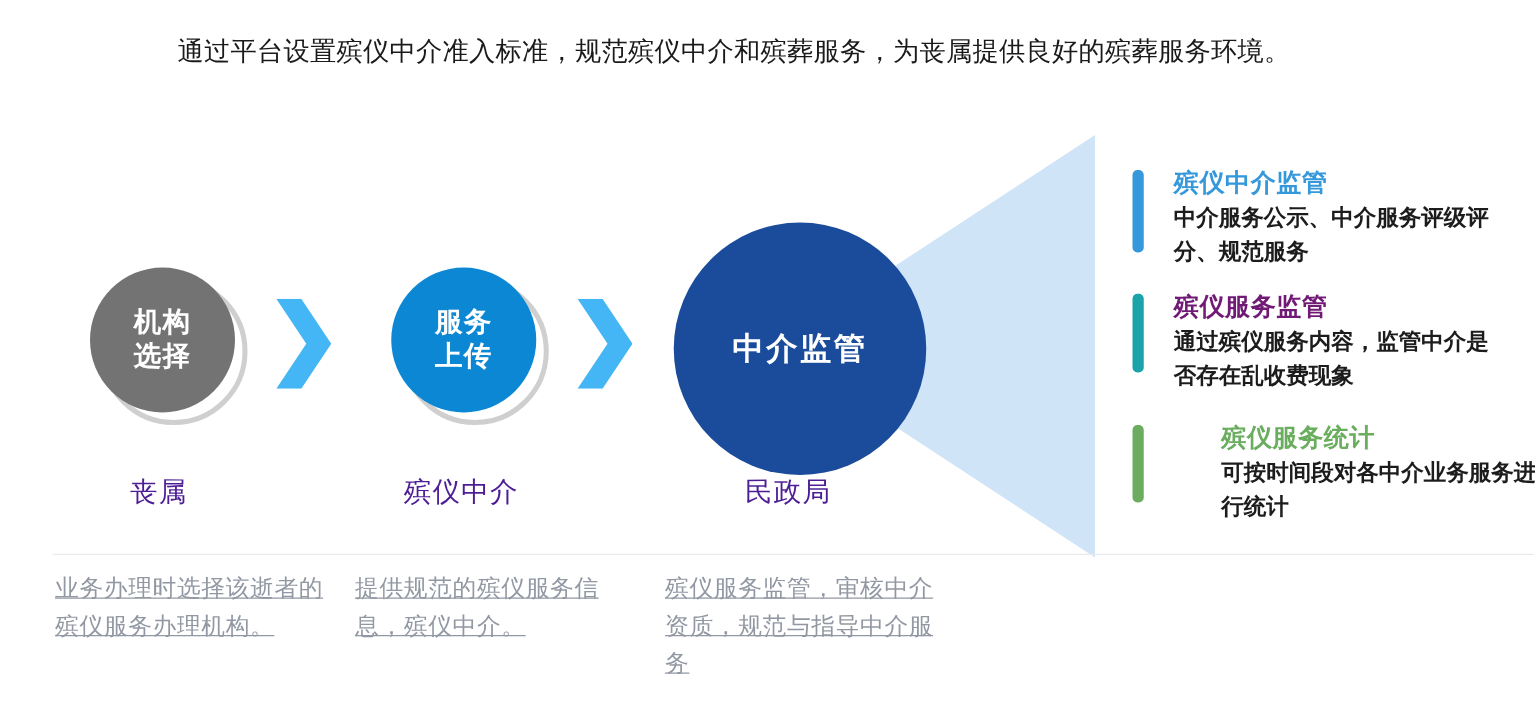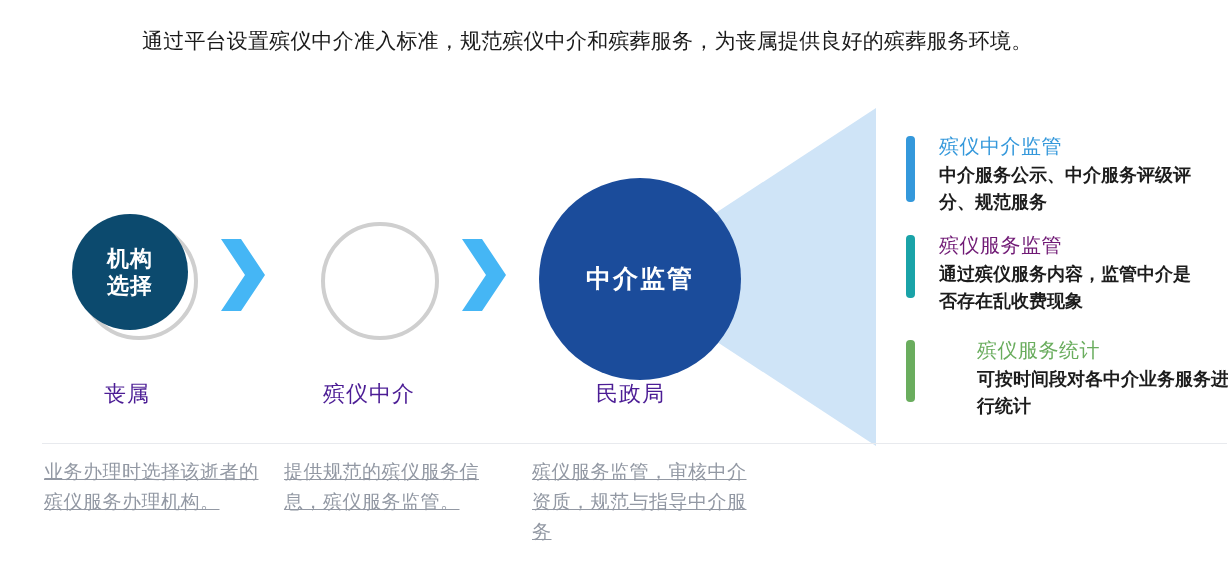--- a/index.html
+++ b/index.html
@@ -62,21 +62,21 @@
     font-family: "DejaVu Sans", sans-serif;
   }
   .stage-circle .lbl {
     line-height: 1.25;
     font-size: 22px;
     letter-spacing: 1px;
   }
 
   
   #ring-1 { left: 62px; top: 222px; width: 118px; height: 118px; }
-  #circle-1 { left: 54px; top: 214px; width: 116px; height: 116px; background: #0c4a6e; }
+  #circle-1 { left: 54px; top: 214px; width: 116px; height: 116px; background: #737373; }
   
   #ring-2 { left: 303px; top: 222px; width: 118px; height: 118px; }
   #circle-2 { left: 295px; top: 214px; width: 116px; height: 116px; background: #0b87d4; }
   
   #circle-3 { left: 521px; top: 178px; width: 202px; height: 202px; background: #1b4c9b; text-align: center; }
   #circle-3 .lbl { font-size: 25px; letter-spacing: 2px; }
 
   
   .chevron {
     position: absolute;
@@ -143,21 +143,21 @@
   #feature-0 .feature-bar { height: 66px; }
   #feature-1 .feature-bar { height: 63px; }
   #feature-2 .feature-bar { height: 62px; }
 
   .feature-body {
     margin-left: 24px;
     width: 262px;
   }
   .feature-title {
     font-size: 20px;
-    font-weight: normal;
+    font-weight: bold;
     line-height: 26px;
     letter-spacing: 0.5px;
     font-family: "DejaVu Sans", sans-serif;
   }
   .feature-text {
     font-size: 18px;
     font-weight: bold;
     line-height: 27px;
     color: #1c1c1c;
     margin-top: 2px;
@@ -182,37 +182,43 @@
       <div>机构</div>
       <div>选择</div>
     </div>
   </div>
 
   <svg class="chevron" id="chevron-1" viewBox="0 0 44 72" xmlns="http://www.w3.org/2000/svg">
     <polygon points="0,0 20,0 44,36 20,72 0,72 24,36" fill="#45b6f5"></polygon>
   </svg>
 
   <div class="stage-ring" id="ring-2"></div>
+  <div class="stage-circle" id="circle-2">
+    <div class="lbl">
+      <div>服务</div>
+      <div>上传</div>
+    </div>
+  </div>
 
   <svg class="chevron" id="chevron-2" viewBox="0 0 44 72" xmlns="http://www.w3.org/2000/svg">
     <polygon points="0,0 20,0 44,36 20,72 0,72 24,36" fill="#45b6f5"></polygon>
   </svg>
 
   <div class="stage-circle" id="circle-3">
     <div class="lbl">中介监管</div>
   </div>
 
   <div class="role-label" id="role-0">丧属</div>
   <div class="role-label" id="role-1">殡仪中介</div>
   <div class="role-label" id="role-2">民政局</div>
 
   <div id="divider"></div>
 
   <div class="stage-desc" id="desc-0">业务办理时选择该逝者的殡仪服务办理机构。</div>
-  <div class="stage-desc" id="desc-1">提供规范的殡仪服务信息，殡仪服务监管。</div>
+  <div class="stage-desc" id="desc-1">提供规范的殡仪服务信息，殡仪中介。</div>
   <div class="stage-desc" id="desc-2">殡仪服务监管，审核中介资质，规范与指导中介服务</div>
 
   <div class="feature" id="feature-0">
     <div class="feature-bar" style="background:#3498db"></div>
     <div class="feature-body">
       <div class="feature-title" style="color:#3498db">殡仪中介监管</div>
       <div class="feature-text">中介服务公示、中介服务评级评分、规范服务</div>
     </div>
   </div>
 

